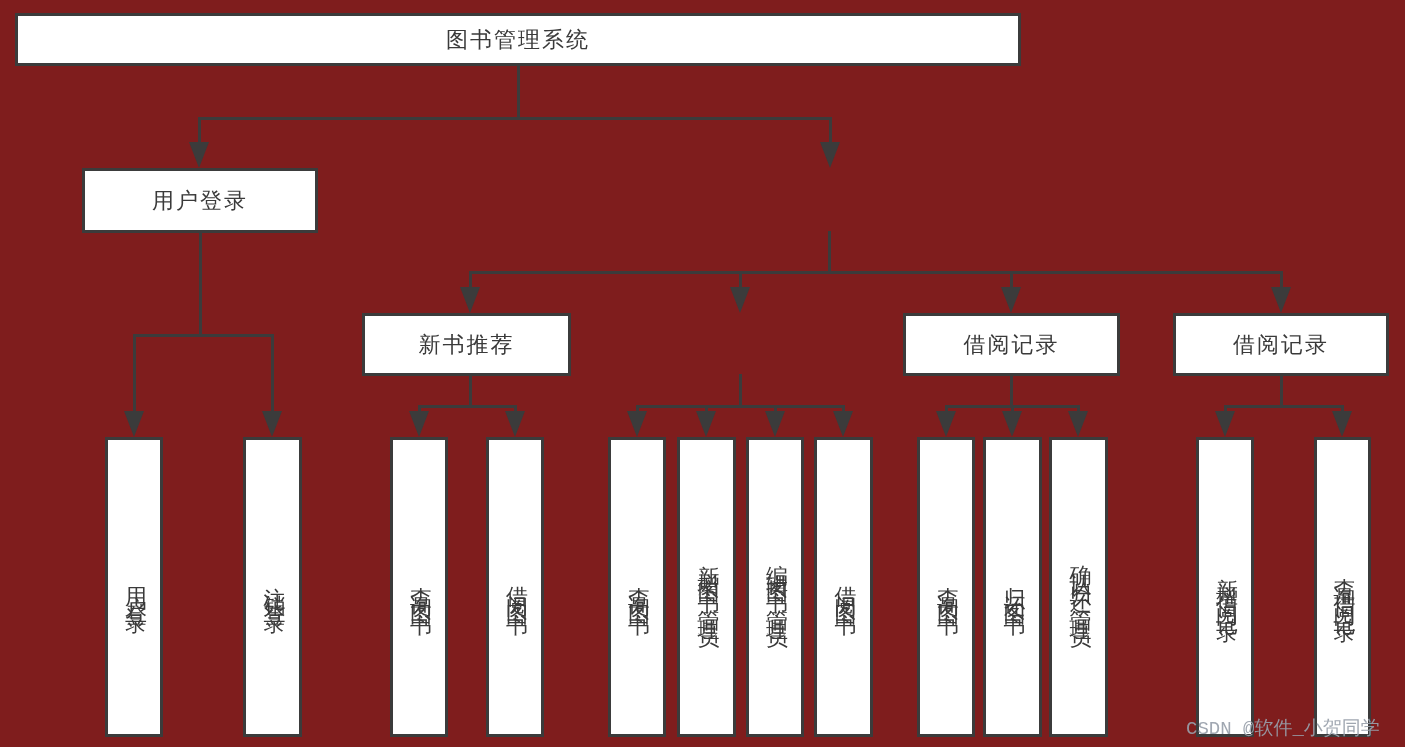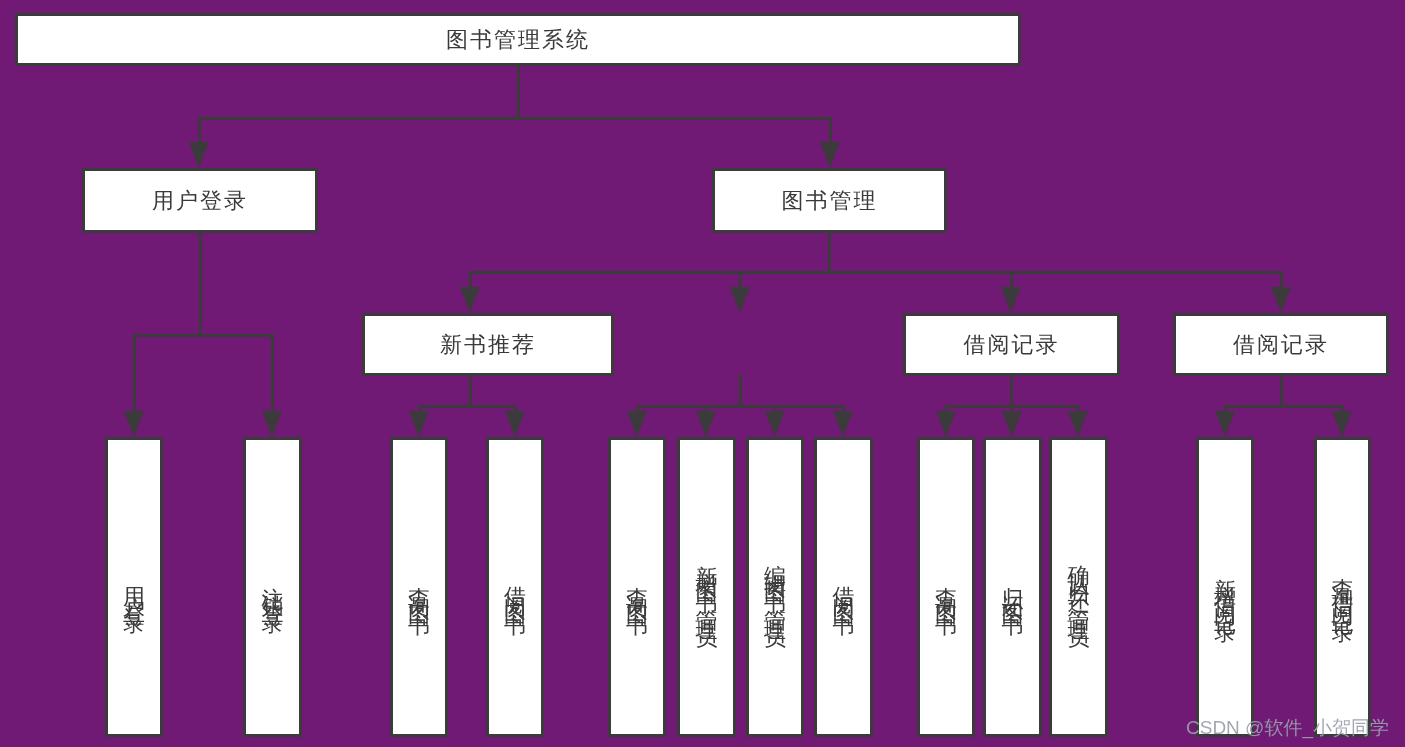--- a/index.html
+++ b/index.html
@@ -1,18 +1,18 @@
 <!DOCTYPE html>
 <html><head>
 <meta charset="utf-8">
 <style>
   html,body{margin:0;padding:0;background:#fff;}
   .stage{
-    position:relative;width:1405px;height:747px;background:#701a75;
-    font-family:Liberation Sans, sans-serif;overflow:hidden;
+    position:relative;width:1405px;height:747px;background:#7f1d1d;
+    font-family:Liberation Mono, monospace;overflow:hidden;
   }
   .node{
     position:absolute;box-sizing:border-box;border:3px solid #3b3b3b;background:#ffffff;
     display:flex;align-items:center;justify-content:center;color:#3a3a3a;z-index:2;
   }
   .hnode{font-size:22px;letter-spacing:2px;}
   .vnode .vtext{
     writing-mode:vertical-rl;text-orientation:mixed;
     font-size:22px;letter-spacing:9px;line-height:1.1;color:#3a3a3a;
   }
@@ -34,25 +34,22 @@
 
 <div class="stage">
 
   <div class="node hnode" style="left:15px;top:13px;width:1006px;height:53px">
     <span>图书管理系统</span>
   </div>
 
   <div class="node hnode" style="left:82px;top:168px;width:236px;height:65px">
     <span>用户登录</span>
   </div>
-  <div class="node hnode" style="left:712px;top:168px;width:235px;height:65px">
-    <span>图书管理</span>
-  </div>
 
-  <div class="node hnode" style="left:362px;top:313px;width:252px;height:63px">
+  <div class="node hnode" style="left:362px;top:313px;width:209px;height:63px">
     <span>新书推荐</span>
   </div>
   <div class="node hnode" style="left:903px;top:313px;width:217px;height:63px">
     <span>借阅记录</span>
   </div>
   <div class="node hnode" style="left:1173px;top:313px;width:216px;height:63px">
     <span>借阅记录</span>
   </div>
 
   <div class="node vnode" style="left:105px;top:437px;width:58px;height:300px">

